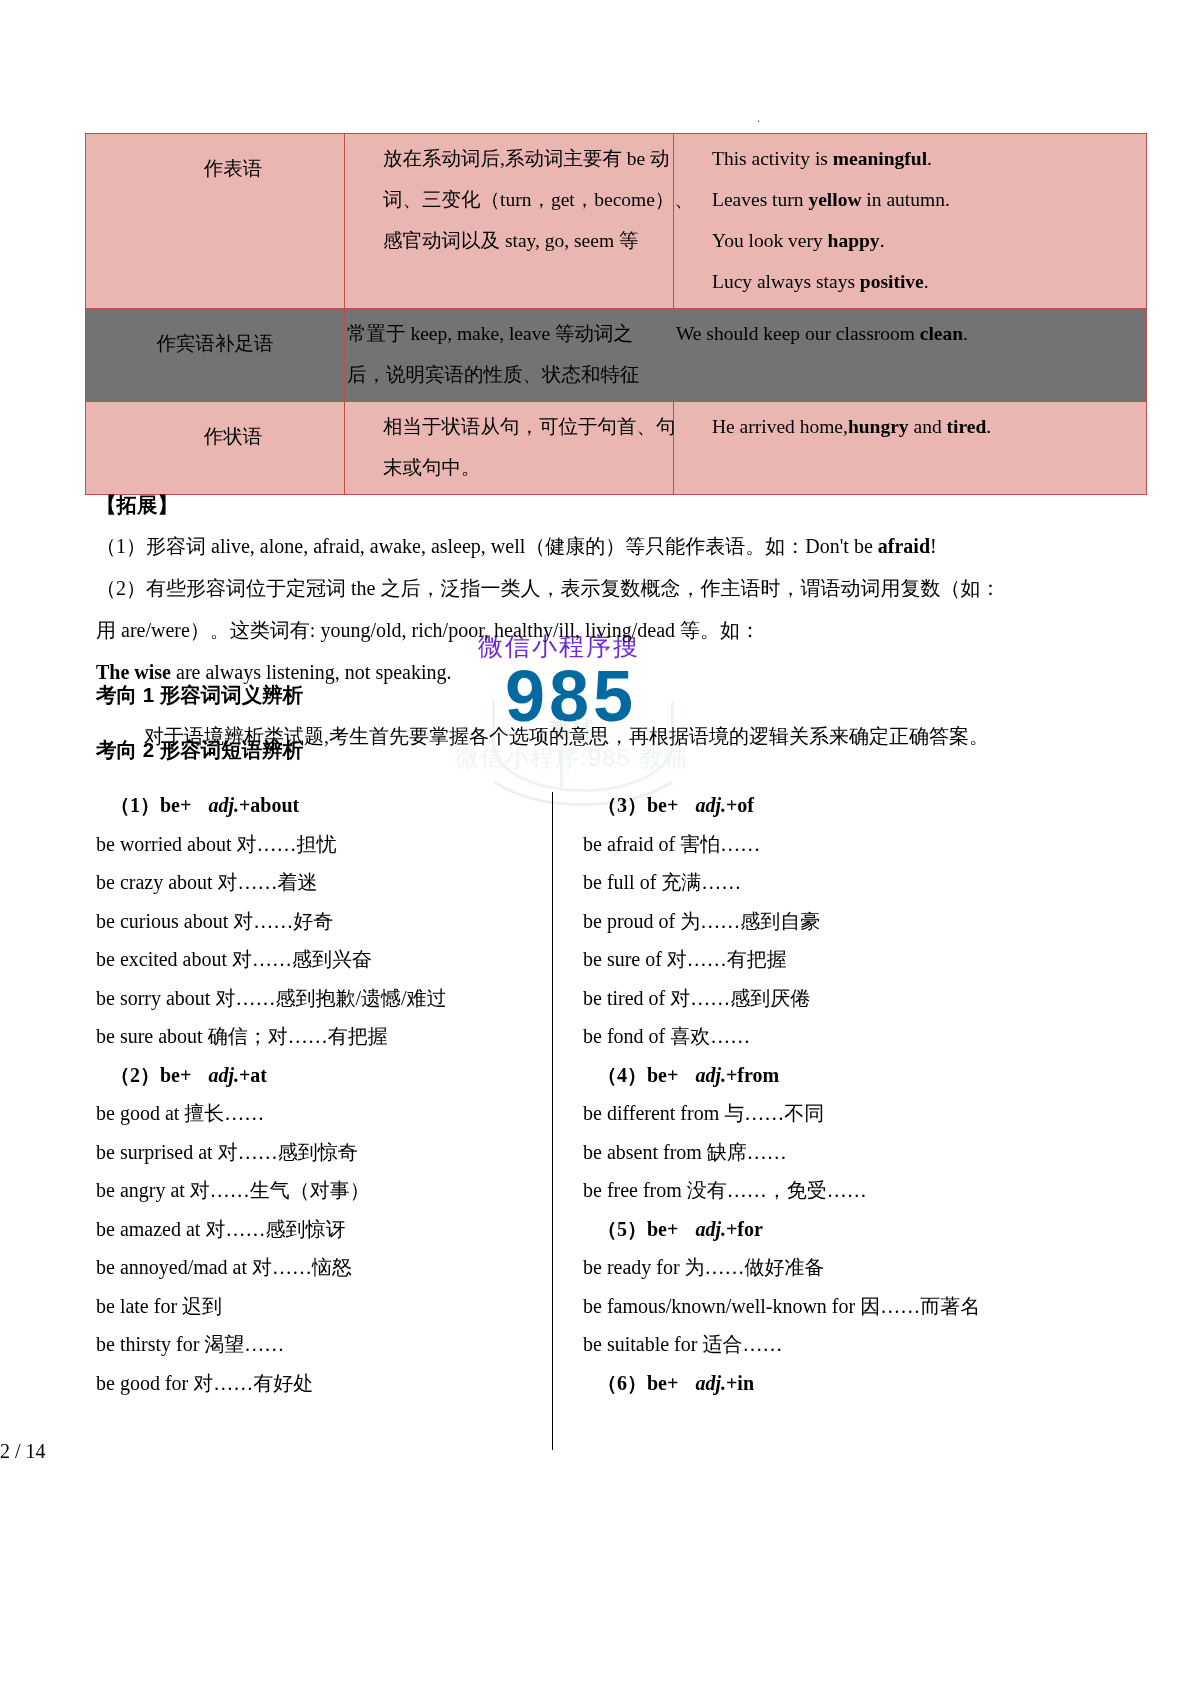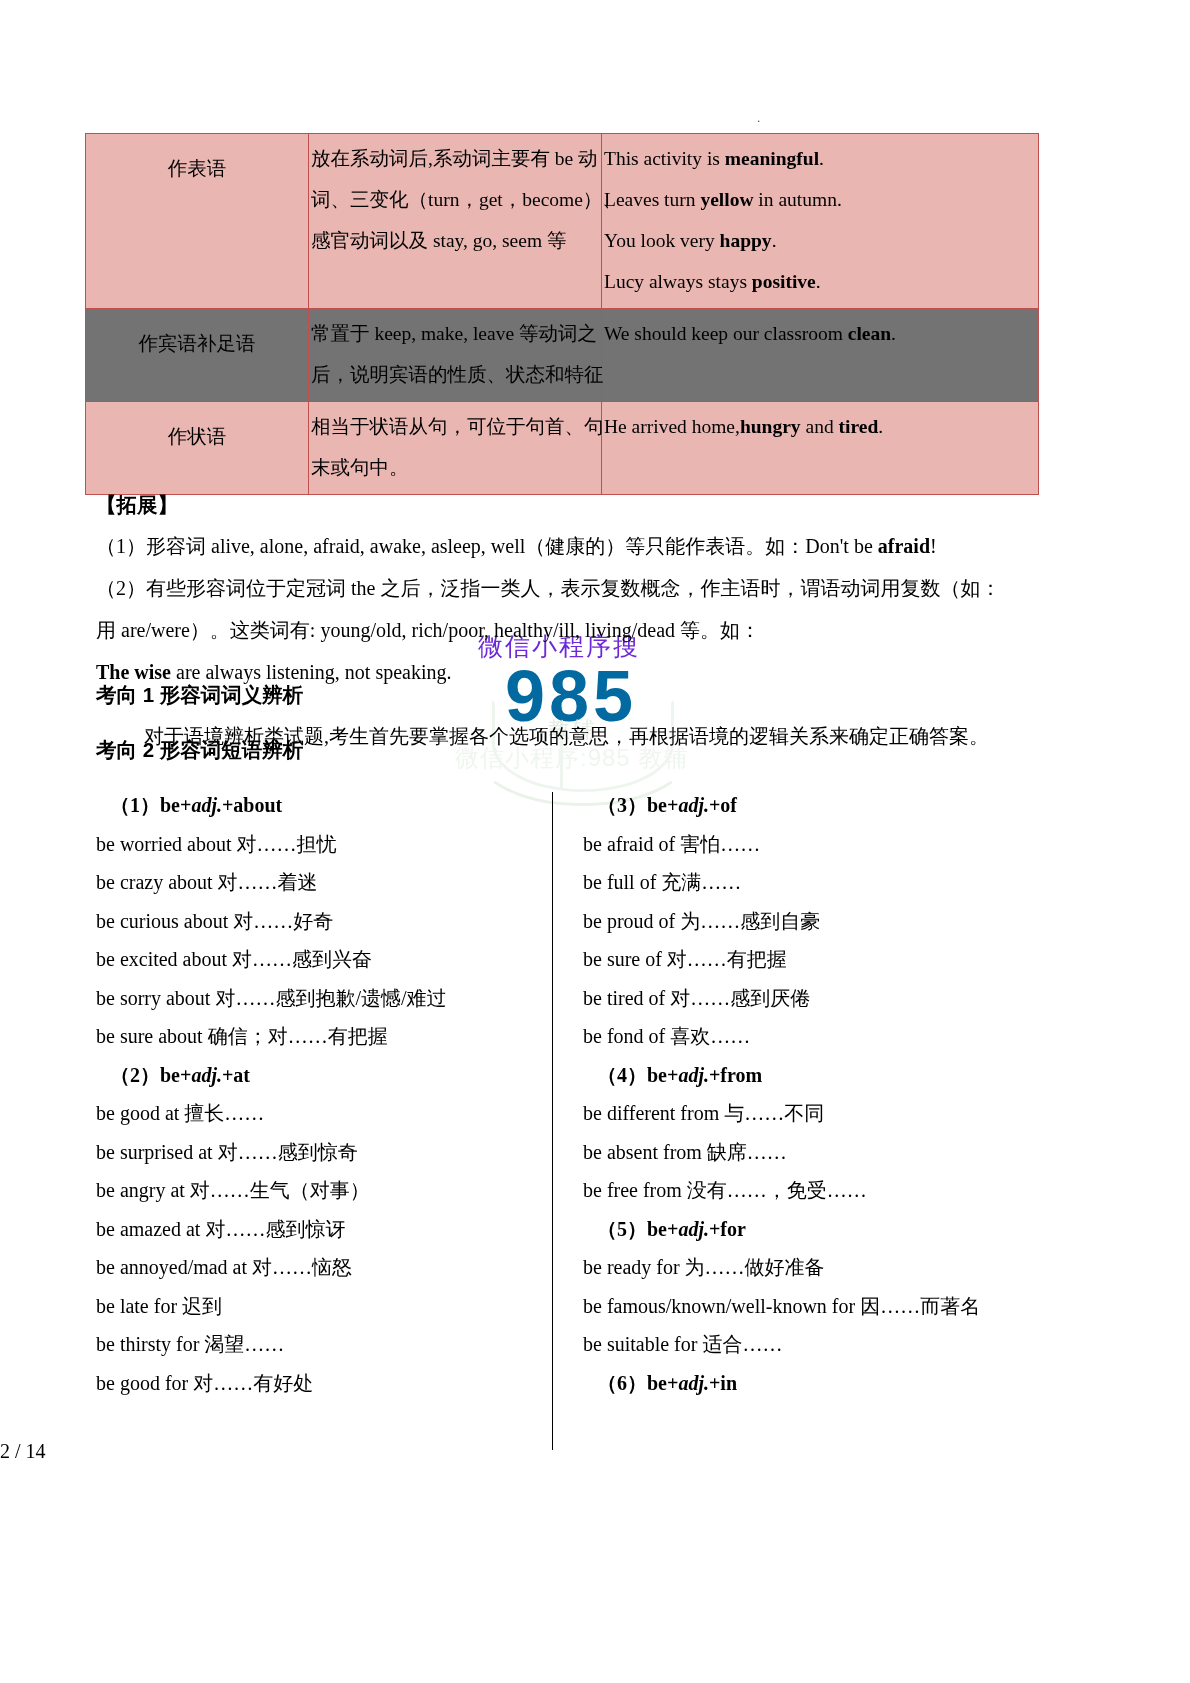--- a/index.html
+++ b/index.html
@@ -101,21 +101,21 @@
   .gtable td {
     border: 1px solid #c0504d;
     vertical-align: top;
     padding: 0;
     font-size: 19.5px;
     line-height: 41px;
   }
   .gtable td.c1 { width: 222px; text-align: center; }
   .gtable td.c2 { width: 292px; }
   .gtable td.c3 { width: 436px; }
-  .row-pink td { background: #e9b6b2; }
+  .row-pink td { background: #e9b6b2; padding-left: 36px; }
   .row-white td { background: #737373; }
   .cellpad { padding: 4px 1px 6px 2px; }
   .cellpad-ctr { padding: 14px 4px 6px 4px; }
   .tline { display: block; white-space: nowrap; }
 
   
   .bodytext {
     position: absolute;
     left: 96px;
     width: 1000px;
@@ -127,21 +127,21 @@
     white-space: nowrap;
   }
   .hd {
     font-size: 20.5px;
     font-weight: bold;
     line-height: 40px;
     font-family: "Liberation Sans", sans-serif;
     white-space: nowrap;
   }
   .bold { font-weight: bold; }
-  .ital { font-style: italic; font-weight: bold; }
+  .ital { font-style: italic; font-weight: bold; margin-left: 17px; }
   .indent2 { text-indent: 48px; }
 
   
   .cols {
     position: absolute;
     left: 96px; top: 786px;
     width: 1000px;
     z-index: 2;
   }
   .col {

